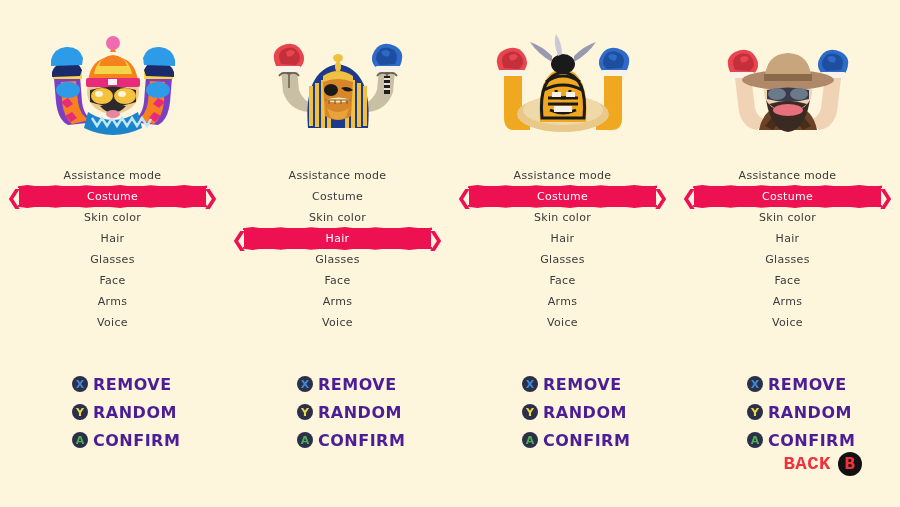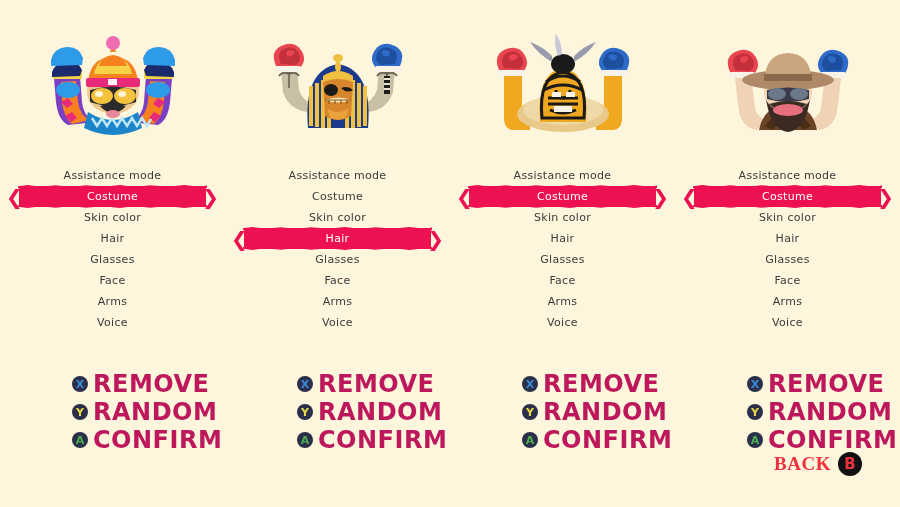--- a/index.html
+++ b/index.html
@@ -83,30 +83,30 @@
     font-size:11px;font-weight:bold;
     font-family:"DejaVu Sans", sans-serif;
     flex:0 0 auto;margin-right:5px;
     line-height:1;
   }
   .btn-glyph.x{color:#3A8BD6;}
   .btn-glyph.y{color:#E8D84A;}
   .btn-glyph.a{color:#4CAF50;}
   .prompt-label{
     font-family:"DejaVu Sans", sans-serif;
-    font-size:24px;font-weight:bold;
-    color:#be185d;letter-spacing:.5px;
+    font-size:16px;font-weight:bold;
+    color:#4c1d95;letter-spacing:.5px;
     white-space:nowrap;
   }
   .back-row{
     position:absolute;top:452px;right:38px;
     display:flex;align-items:center;gap:7px;
   }
   .back-label{
-    font-family:Liberation Serif, serif;
+    font-family:Liberation Mono, monospace;
     font-size:19px;font-weight:bold;color:#F0313C;
     letter-spacing:.5px;
   }
   .back-glyph{
     width:24px;height:24px;border-radius:50%;
     background:#111111;
     display:flex;align-items:center;justify-content:center;
     color:#F0313C;font-size:15px;font-weight:bold;
     font-family:"DejaVu Sans", sans-serif;line-height:1;
   }

